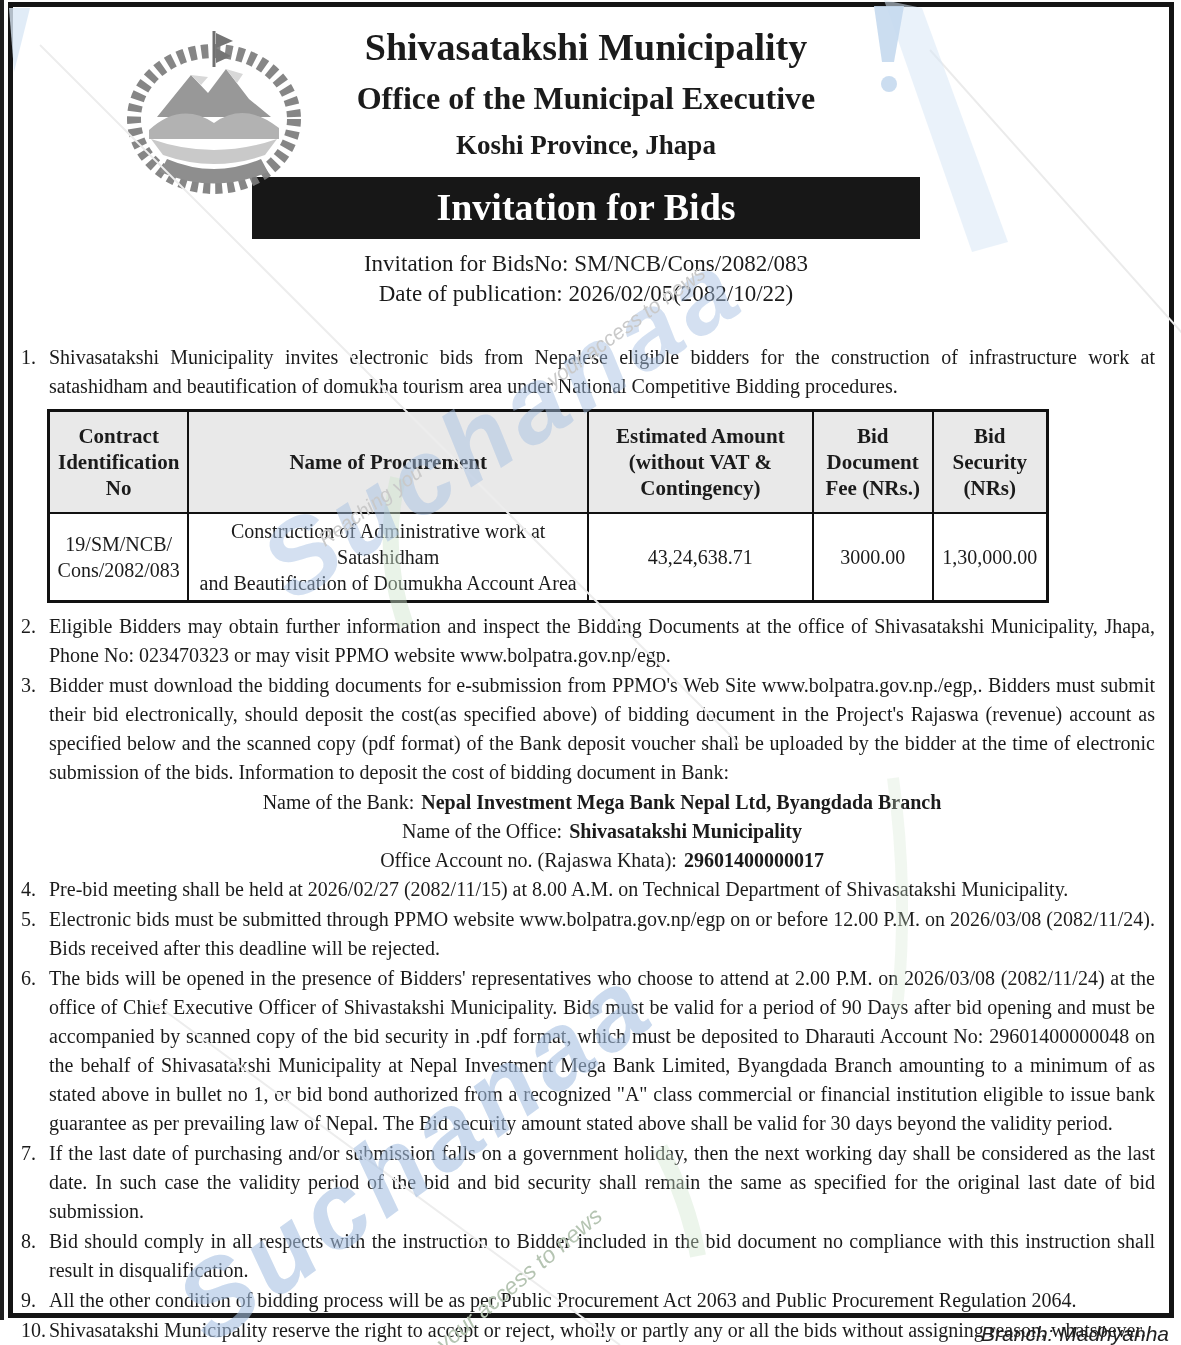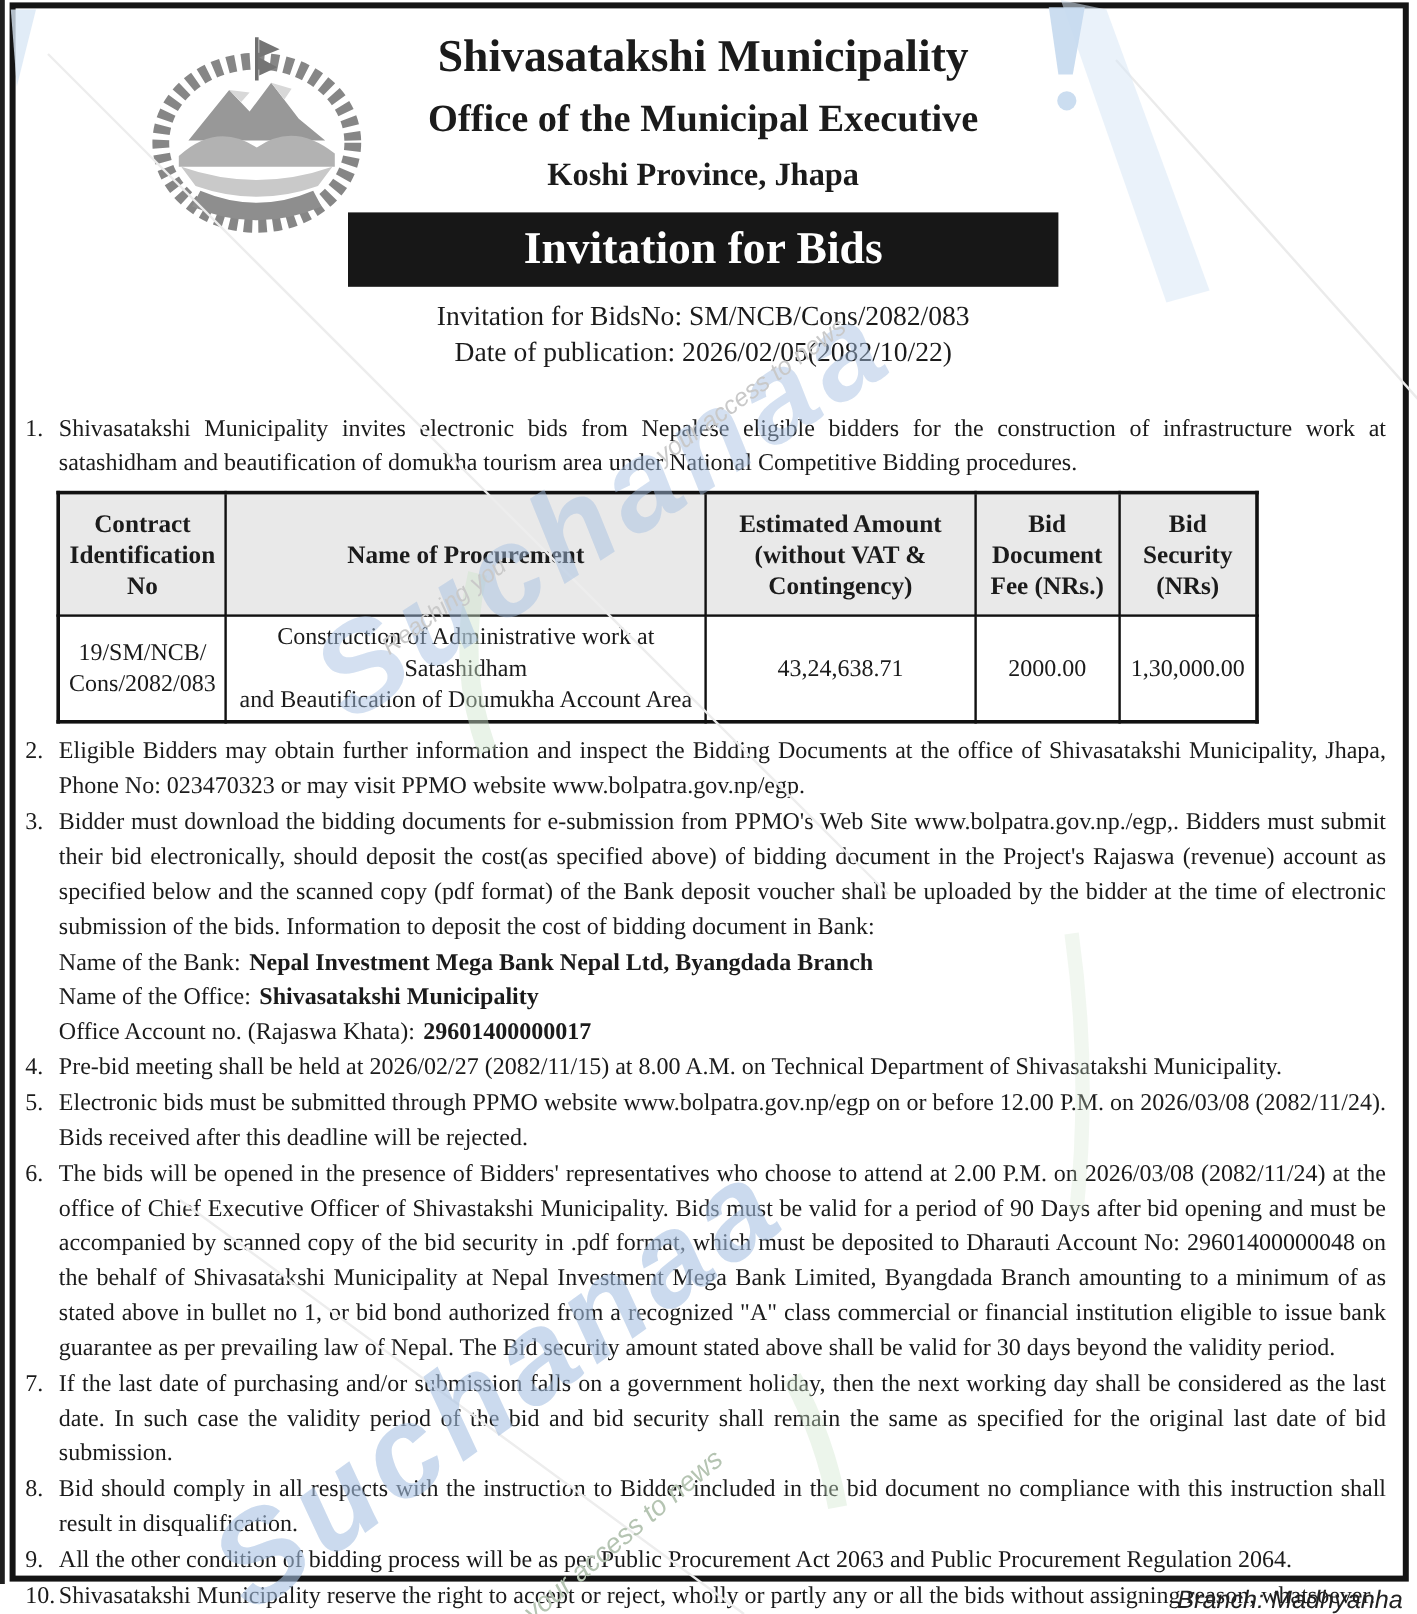--- a/index.html
+++ b/index.html
@@ -18,30 +18,30 @@
     position:absolute; left:13px; top:7px; width:1148px; box-sizing:border-box;
     padding:0 6px 0 4px; z-index:2;
   }
 
   
   .logo { position:absolute; left:96px; top:20px; width:210px; height:170px; }
   .t1 { margin-top:18px; text-align:center; font-size:38px; font-weight:bold; line-height:44px; }
   .t2 { text-align:center; font-size:32px; font-weight:bold; line-height:58px; }
   .t3 { text-align:center; font-size:27px; font-weight:bold; line-height:36px; }
   .banner {
-    width:592px; margin:14px auto 10px auto; background:var(--banner-bg,#171717);
+    width:668px; margin:14px auto 10px auto; background:var(--banner-bg,#171717);
     color:#ffffff; text-align:center; font-size:38px; font-weight:bold; padding:8px 0 10px 0;
   }
   .meta { text-align:center; font-size:23px; font-weight:normal; line-height:30px; }
 
   
   .list { margin-top:34px; font-size:20px; line-height:29px; }
   .item { position:relative; padding-left:32px; text-align:justify; margin-bottom:1px; }
   .item .no { position:absolute; left:4px; top:0; width:27px; }
-  .subline { position:relative; padding-left:32px; line-height:29px; }
+  .subline { position:relative; padding-left:32px; line-height:29px;text-align:center; }
   .bv { margin-left:7px; }
 
   
   table.proc {
     border-collapse:collapse; margin:8px 0 9px 30px; width:1002px;
     border:3px solid #111111; table-layout:fixed;
   }
   table.proc th {
     background:var(--table-header-bg,#e9e9e9); border:2px solid #111111;
     font-size:21px; font-weight:bold; line-height:26px; padding:11px 4px; text-align:center;
@@ -132,21 +132,21 @@
       <tr>
         <td>
           <span>19/SM/NCB/</span><br>
           <span>Cons/2082/083</span>
         </td>
         <td>
           <span>Construction of Administrative work at Satashidham</span><br>
           <span>and Beautification of Doumukha Account Area</span>
         </td>
         <td>43,24,638.71</td>
-        <td>2000.00</td>
+        <td>3000.00</td>
         <td>1,30,000.00</td>
       </tr>
     </tbody>
       </table>
 
     <div class="item">
       <span class="no">2.</span>
       <span>Eligible Bidders may obtain further information and inspect the Bidding Documents at the office of Shivasatakshi Municipality, Jhapa, Phone No: 023470323 or may visit PPMO website www.bolpatra.gov.np/egp.</span>
     </div>
 

